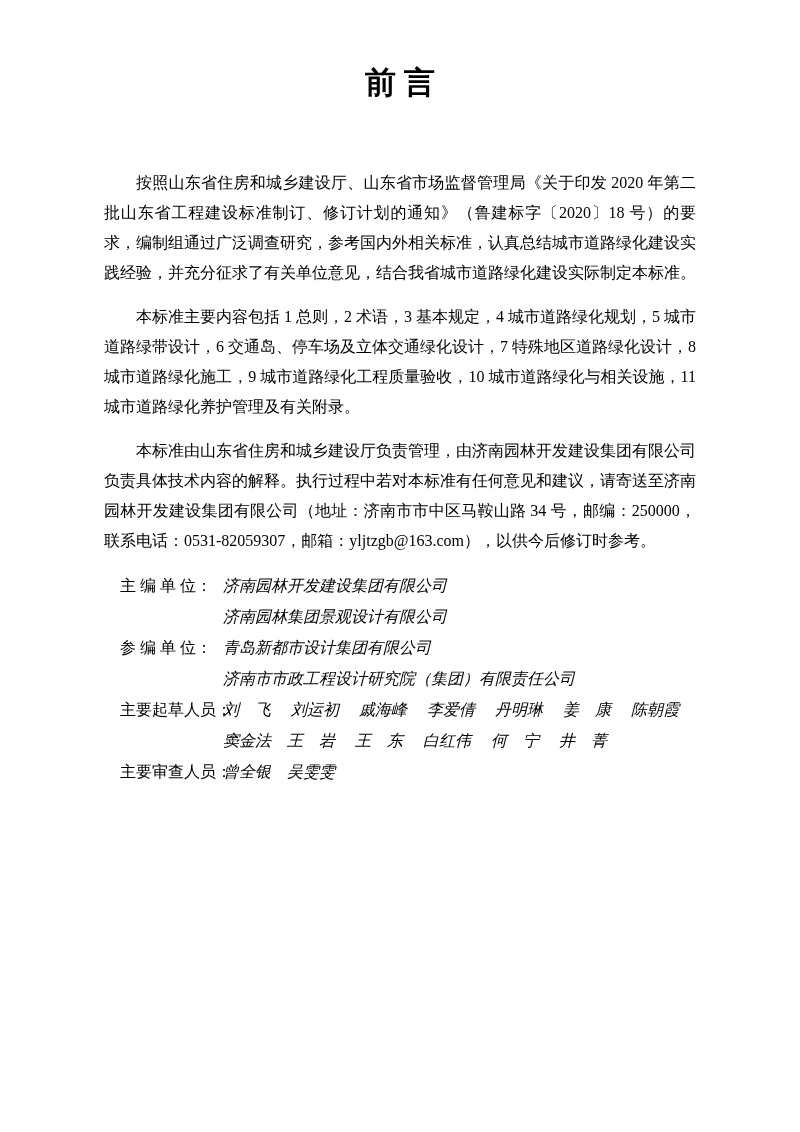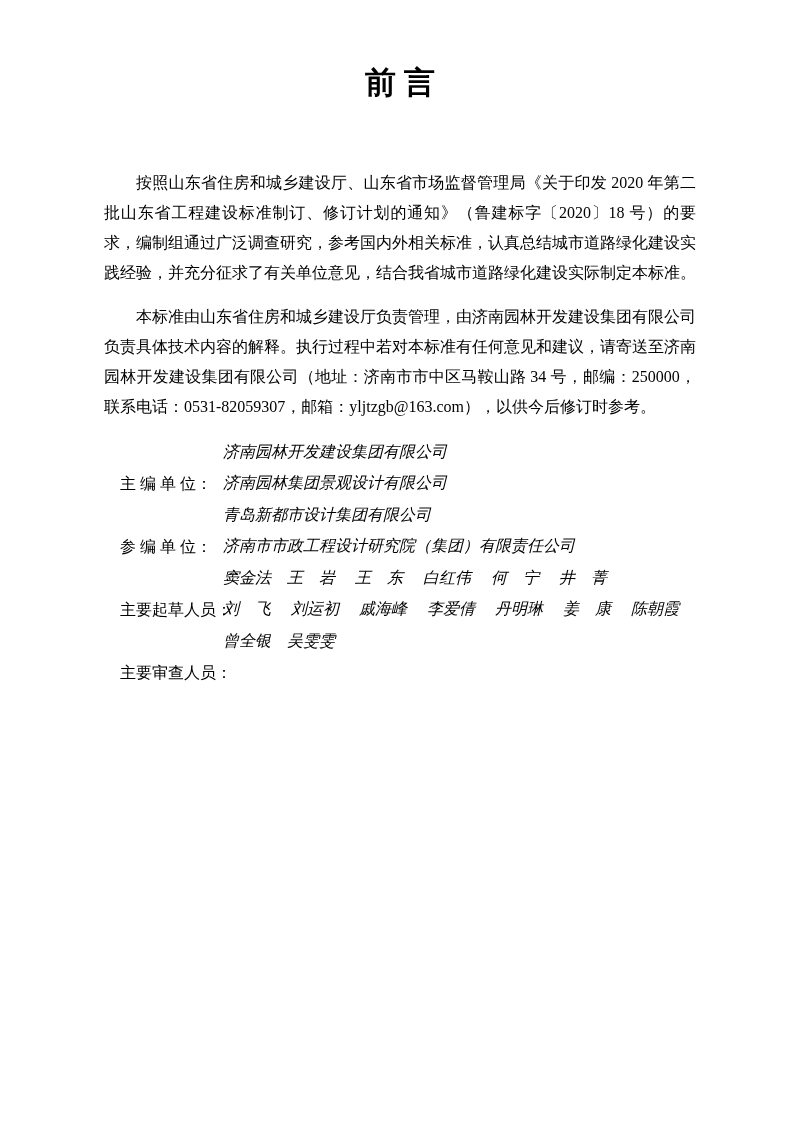--- a/index.html
+++ b/index.html
@@ -49,40 +49,40 @@
   }
   .credit-row {
     display: flex;
     align-items: flex-start;
   }
   .credit-label {
     flex: 0 0 103px;
     width: 103px;
     line-height: 31px;
     white-space: nowrap;
-    margin-top: 32px;
   }
   .credit-lines {
     flex: 1 1 auto;
   }
   .credit-line {
     line-height: 31px;
     white-space: pre-wrap;
     font-style: italic;
   }
 </style>
 </head>
 <body>
 
 <div class="page">
   <div class="content">
 
     <h1 class="doc-title">前言</h1>
 
     <p class="para first">按照山东省住房和城乡建设厅、山东省市场监督管理局《关于印发 2020 年第二批山东省工程建设标准制订、修订计划的通知》（鲁建标字〔2020〕18 号）的要求，编制组通过广泛调查研究，参考国内外相关标准，认真总结城市道路绿化建设实践经验，并充分征求了有关单位意见，结合我省城市道路绿化建设实际制定本标准。</p>
+    <p class="para">本标准主要内容包括 1 总则，2 术语，3 基本规定，4 城市道路绿化规划，5 城市道路绿带设计，6 交通岛、停车场及立体交通绿化设计，7 特殊地区道路绿化设计，8 城市道路绿化施工，9 城市道路绿化工程质量验收，10 城市道路绿化与相关设施，11 城市道路绿化养护管理及有关附录。</p>
     <p class="para">本标准由山东省住房和城乡建设厅负责管理，由济南园林开发建设集团有限公司负责具体技术内容的解释。执行过程中若对本标准有任何意见和建议，请寄送至济南园林开发建设集团有限公司（地址：济南市市中区马鞍山路 34 号，邮编：250000，联系电话：0531-82059307，邮箱：yljtzgb@163.com），以供今后修订时参考。</p>
 
     <div class="credits">
 
       <div class="credit-row">
         <div class="credit-label">主 编 单 位：</div>
         <div class="credit-lines">
           <div class="credit-line">济南园林开发建设集团有限公司</div>
           <div class="credit-line">济南园林集团景观设计有限公司</div>
         </div>
@@ -92,22 +92,22 @@
         <div class="credit-label">参 编 单 位：</div>
         <div class="credit-lines">
           <div class="credit-line">青岛新都市设计集团有限公司</div>
           <div class="credit-line">济南市市政工程设计研究院（集团）有限责任公司</div>
         </div>
       </div>
 
       <div class="credit-row">
         <div class="credit-label">主要起草人员：</div>
         <div class="credit-lines">
+          <div class="credit-line">刘　飞　 刘运初　 戚海峰　 李爱倩　 丹明琳　 姜　康　 陈朝霞</div>
           <div class="credit-line">窦金法　王　岩　 王　东　 白红伟　 何　宁　 井　菁</div>
-          <div class="credit-line">刘　飞　 刘运初　 戚海峰　 李爱倩　 丹明琳　 姜　康　 陈朝霞</div>
         </div>
       </div>
 
       <div class="credit-row">
         <div class="credit-label">主要审查人员：</div>
         <div class="credit-lines">
           <div class="credit-line">曾全银　吴雯雯</div>
         </div>
       </div>
 

